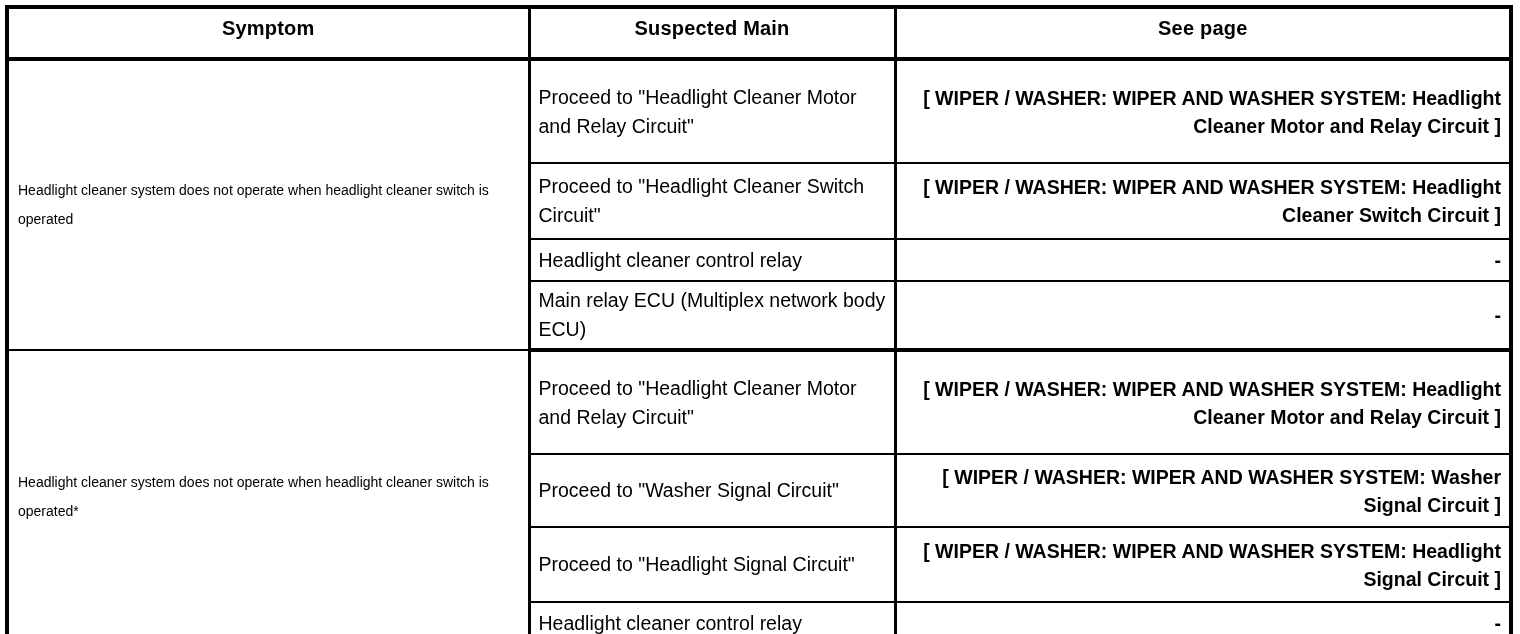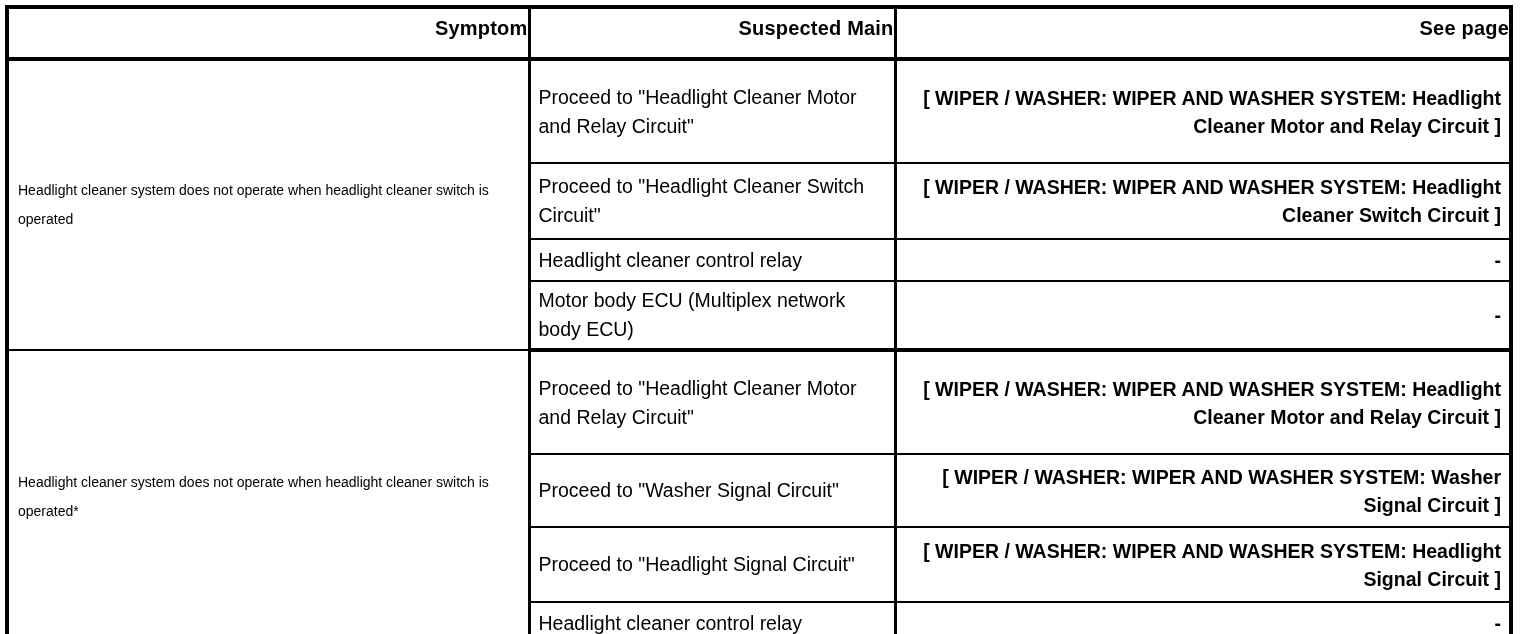--- a/index.html
+++ b/index.html
@@ -48,21 +48,21 @@
   th, td {
     vertical-align: top;
     padding: 0;
     background: #fff;
   }
 
   
   thead th {
     border-bottom: 4px solid #000;
     border-right: 3px solid #000;
-    text-align: right;
+    text-align: center;
     font-weight: bold;
     font-size: 20px;
     line-height: 20px;
     height: 39px;
     padding-top: 9px;
     letter-spacing: 0.2px;
   }
   thead th.last { border-right: none; }
 
   
@@ -140,21 +140,21 @@
         <td class="suspected" style="height:74px;">Proceed to "Headlight Cleaner Switch Circuit"</td>
         <td class="seepage last">[ WIPER / WASHER: WIPER AND WASHER SYSTEM: Headlight Cleaner Switch Circuit ]</td>
       </tr>
 
       <tr>
         <td class="suspected" style="height:40px;">Headlight cleaner control relay</td>
         <td class="seepage dash last">-</td>
       </tr>
 
       <tr class="group-end">
-        <td class="suspected" style="height:66px;">Motor body ECU (Multiplex network body ECU)</td>
+        <td class="suspected" style="height:66px;">Main relay ECU (Multiplex network body ECU)</td>
         <td class="seepage dash last">-</td>
       </tr>
 
       <tr>
         <td class="symptom" rowspan="4" style="height:101px;">Headlight cleaner system does not operate when headlight cleaner switch is operated*</td>
         <td class="suspected" style="height:101px;">Proceed to "Headlight Cleaner Motor and Relay Circuit"</td>
         <td class="seepage last">[ WIPER / WASHER: WIPER AND WASHER SYSTEM: Headlight Cleaner Motor and Relay Circuit ]</td>
       </tr>
 
       <tr>

